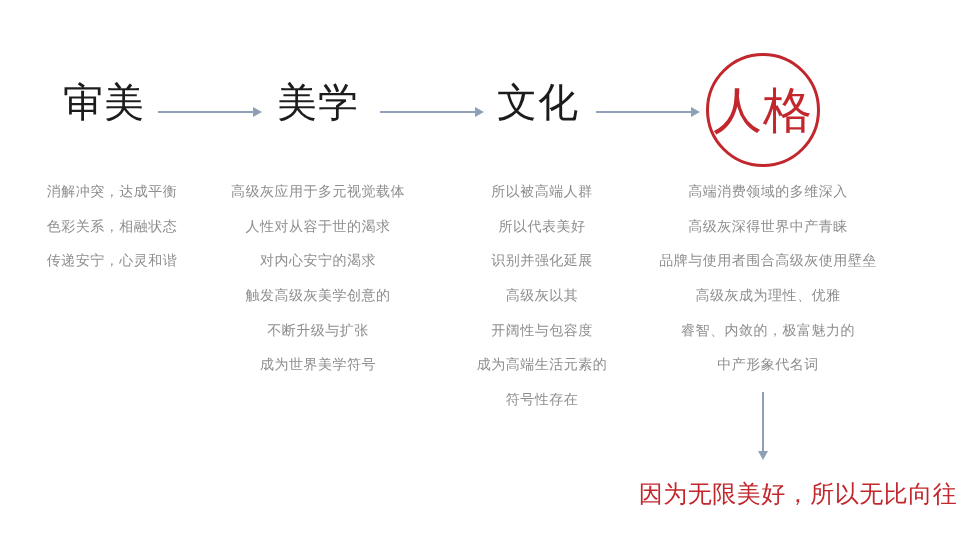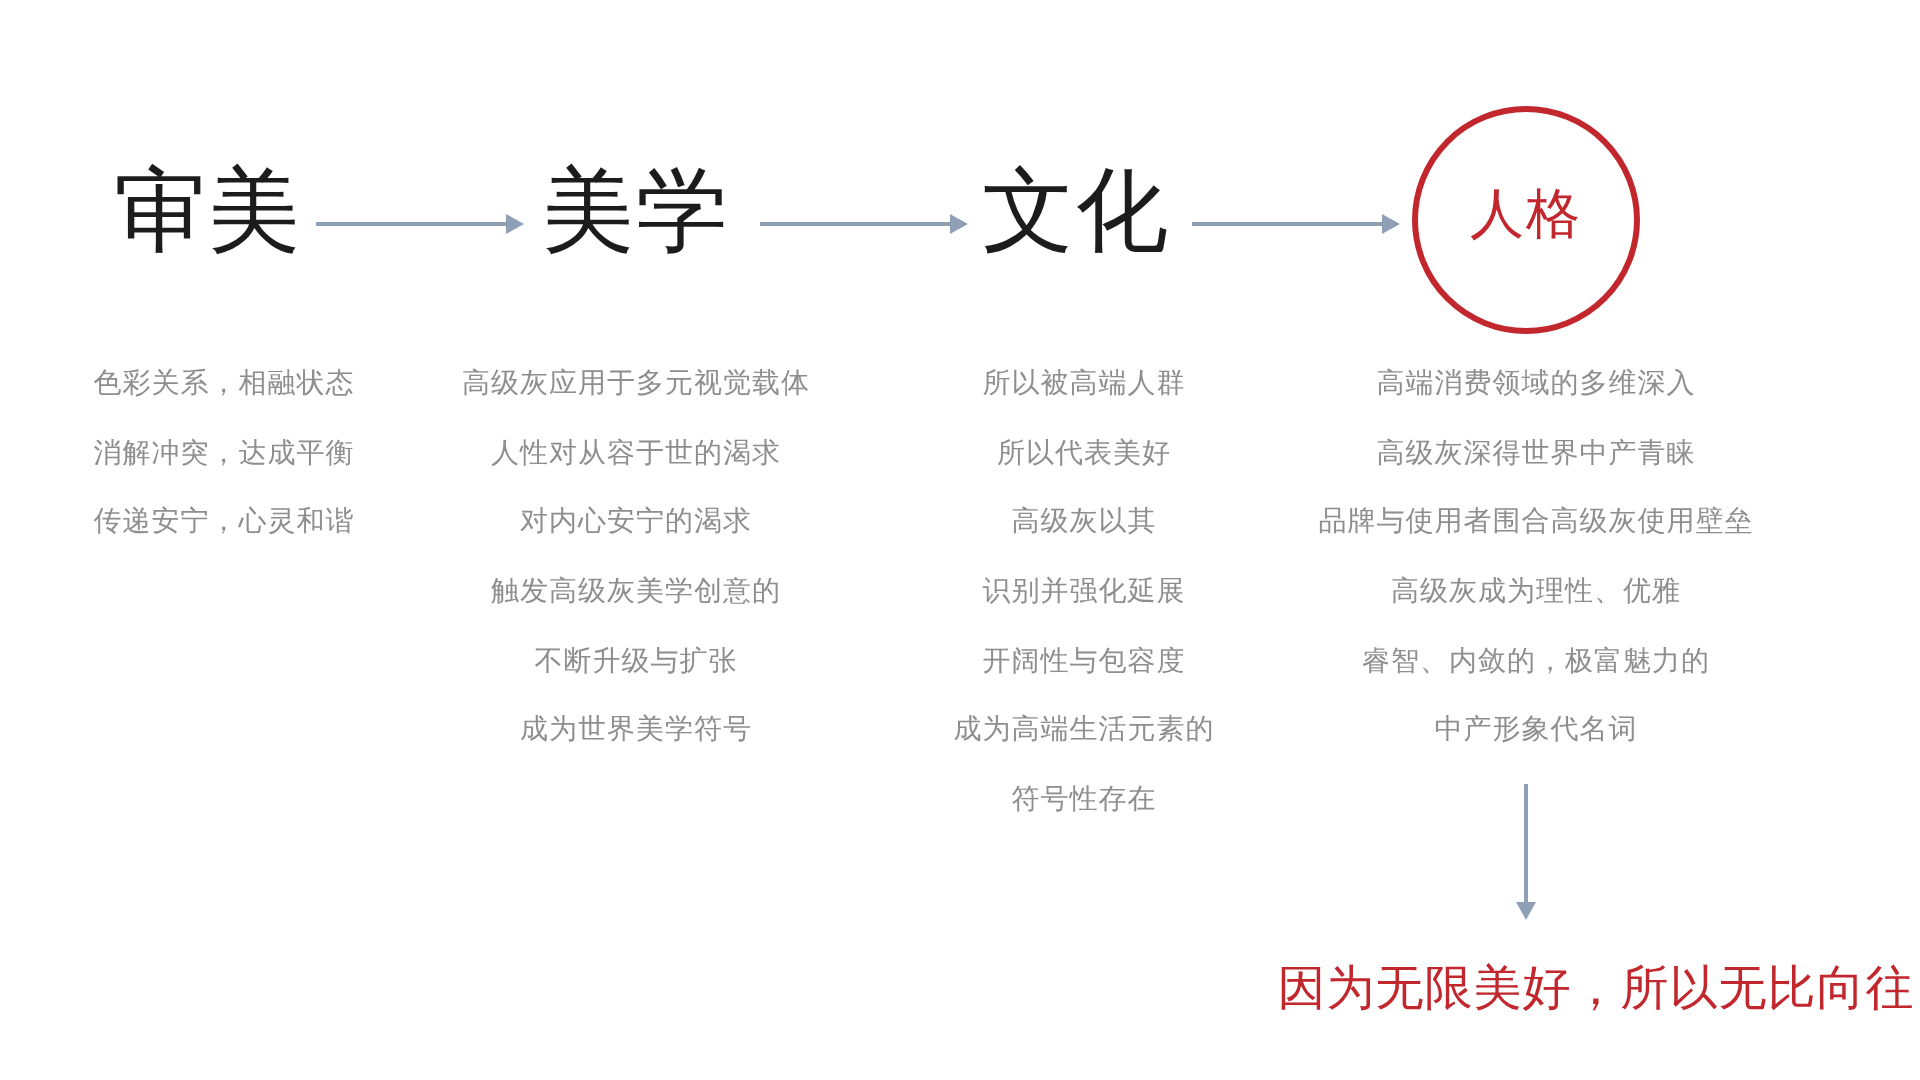--- a/index.html
+++ b/index.html
@@ -18,21 +18,21 @@
     height: 540px;
     background: var(--bg);
     overflow: hidden;
   }
   .step { position: absolute; top: 80px; height: 380px; }
   .step-title {
     position: absolute;
     top: 0;
     width: 100%;
     text-align: center;
-    font-size: 46px;
+    font-size: 40px;
     line-height: 1.12;
     font-weight: 500;
     color: var(--heading);
     letter-spacing: 1px;
     white-space: nowrap;
   }
   .step1 { left: 12px;  width: 200px; }
   .step2 { left: 218px; width: 200px; }
   .step3 { left: 442px; width: 200px; }
   .step4 { left: 668px; width: 200px; }
@@ -62,26 +62,25 @@
     transform: translateX(calc(-50% - 5px));
     width: 114px;
     height: 114px;
     border: 3px solid var(--red);
     border-radius: 50%;
     display: flex;
     align-items: center;
     justify-content: center;
   }
   .circle-title {
-    font-size: 27px;
+    font-size: 49px;
     font-weight: 500;
     color: var(--red);
     letter-spacing: 1px;
     line-height: 1;
-    font-family: Liberation Mono, monospace;
   }
   .h-arrow {
     position: absolute;
     top: 111px;
     height: 2px;
     background: var(--arrow);
   }
   .h-arrow::after {
     content: "";
     position: absolute;
@@ -126,22 +125,22 @@
   }
 </style>
 </head>
 <body>
 
 <div class="stage">
 
   <div class="step step1">
     <div class="step-title">审美</div>
     <div class="items">
+      <div class="line">消解冲突，达成平衡</div>
       <div class="line">色彩关系，相融状态</div>
-      <div class="line">消解冲突，达成平衡</div>
       <div class="line">传递安宁，心灵和谐</div>
     </div>
   </div>
 
   <div class="h-arrow arrow1"></div>
 
   <div class="step step2">
     <div class="step-title">美学</div>
     <div class="items">
       <div class="line">高级灰应用于多元视觉载体</div>
@@ -153,22 +152,22 @@
     </div>
   </div>
 
   <div class="h-arrow arrow2"></div>
 
   <div class="step step3">
     <div class="step-title">文化</div>
     <div class="items">
       <div class="line">所以被高端人群</div>
       <div class="line">所以代表美好</div>
+      <div class="line">识别并强化延展</div>
       <div class="line">高级灰以其</div>
-      <div class="line">识别并强化延展</div>
       <div class="line">开阔性与包容度</div>
       <div class="line">成为高端生活元素的</div>
       <div class="line">符号性存在</div>
     </div>
   </div>
 
   <div class="h-arrow arrow3"></div>
 
   <div class="step step4">
     <div class="circle">

